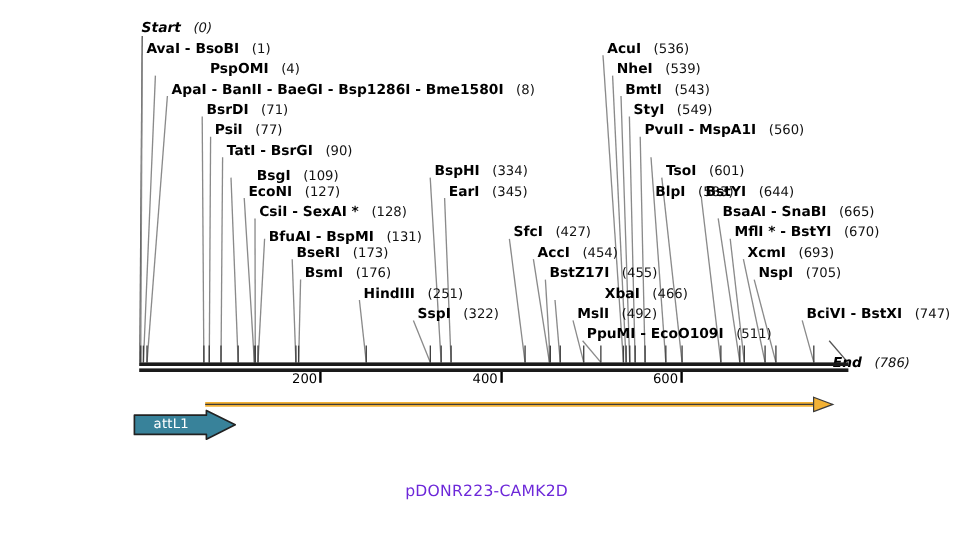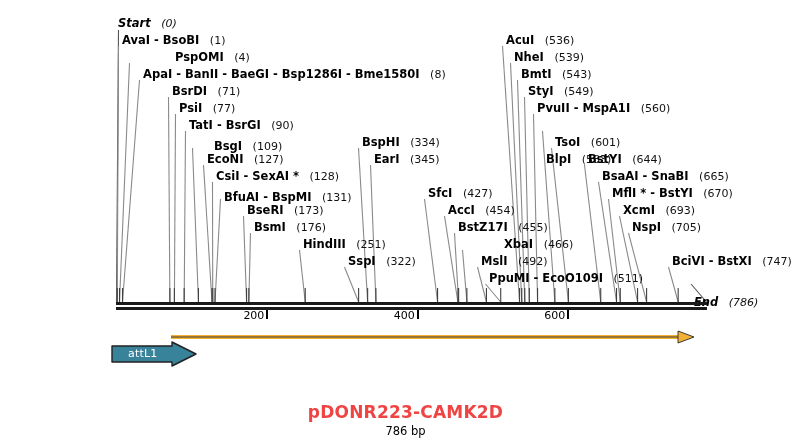--- a/index.html
+++ b/index.html
@@ -79,21 +79,21 @@
     font-size:11px;color:#ffffff;font-weight:normal;
     letter-spacing:.2px;
     pointer-events:none;
   }
 
   
   .title-block{
     position:absolute;left:0;top:402px;width:811px;text-align:center;
   }
   .plasmid-name{
-    font-size:17px;font-weight:bold;color:#ef4444;letter-spacing:.2px;
+    font-size:13px;font-weight:normal;color:#6d28d9;letter-spacing:.2px;
   }
   .plasmid-len{
     font-size:11.5px;color:#000;margin-top:2px;
   }
 </style>
 </head>
 <body>
 
 <div id="map">
 
@@ -235,16 +235,15 @@
 
   <div class="feat">
     <svg width="90" height="26" viewBox="0 0 90 26">
       <path d="M2 5 L62 5 L62 1 L86 13 L62 25 L62 21 L2 21 Z" fill="#38829a" stroke="#222222" stroke-width="1.4" stroke-linejoin="round"></path>
     </svg>
   </div>
   <div class="feat-text">attL1</div>
 
   <div class="title-block">
     <div class="plasmid-name">pDONR223-CAMK2D</div>
-    <div class="plasmid-len">786 bp</div>
   </div>
 
 </div>
 
 </body></html>

